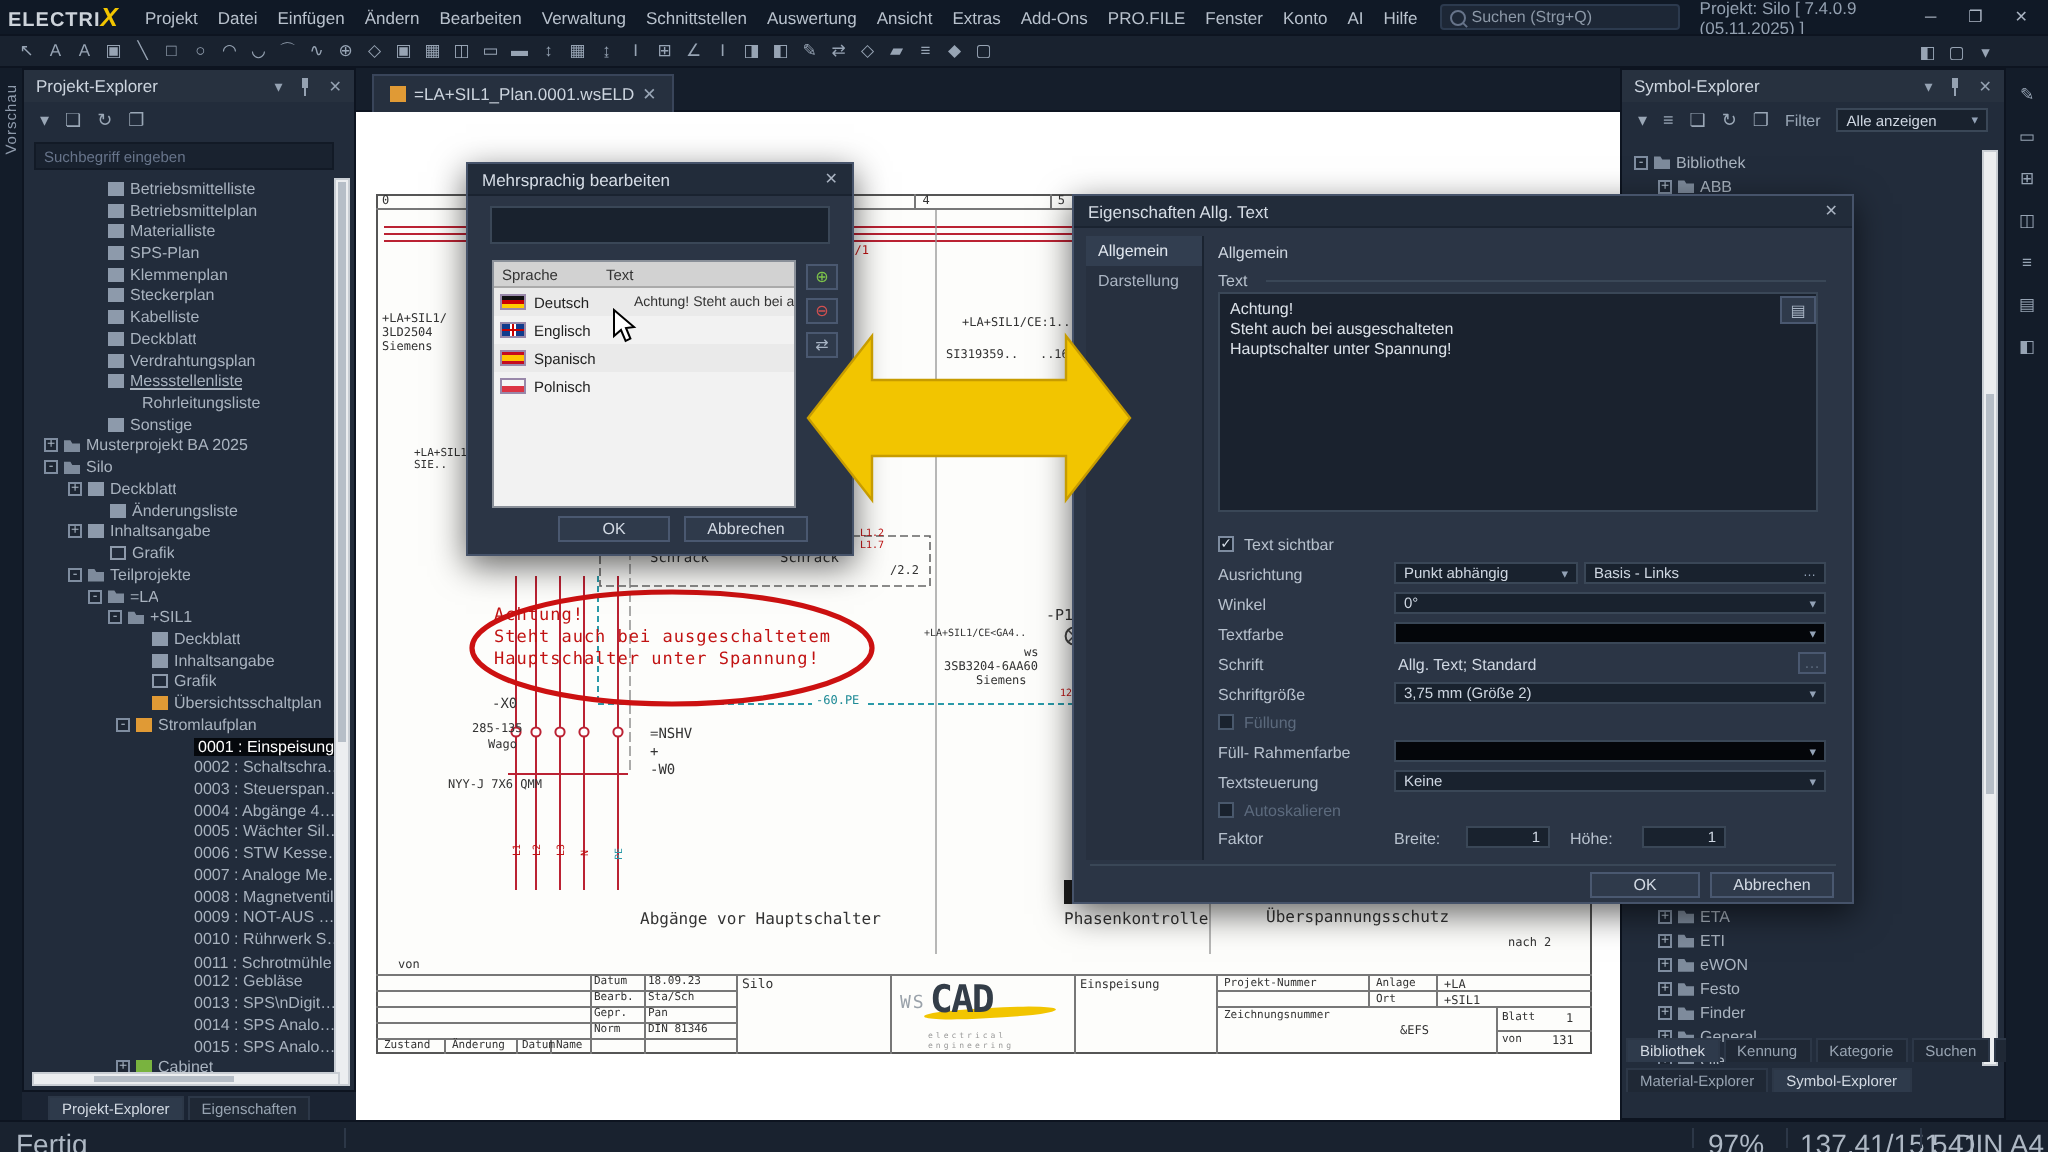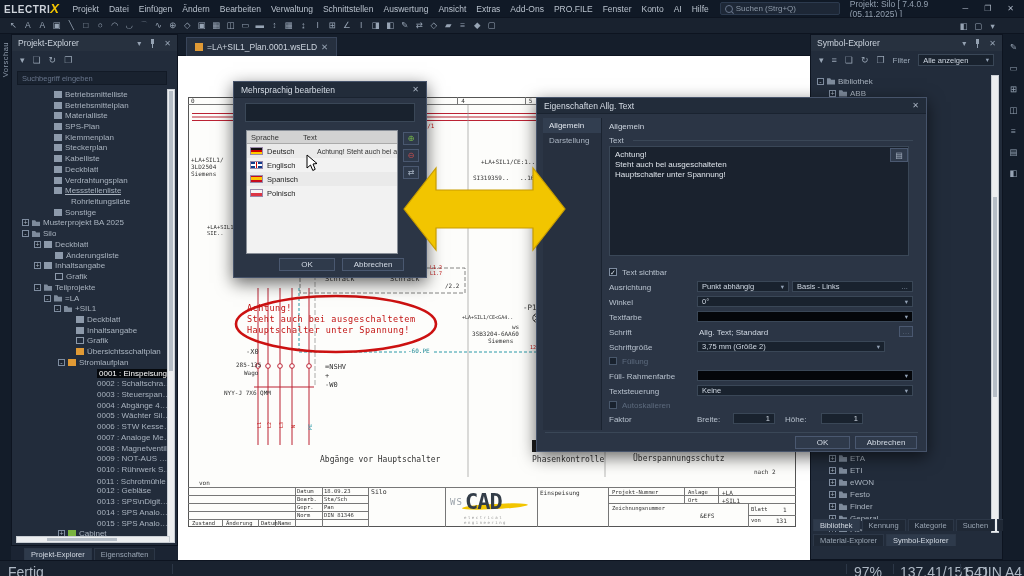--- a/index.html
+++ b/index.html
@@ -73,21 +73,21 @@
   .st{position:absolute;white-space:pre;line-height:1.18;}
   .red{color:#c11212;}
   .cyan{color:#1e8a96;}
   .tbl{position:absolute;background:#777;}
   .blackbox{position:absolute;background:#1d1d1d;}
   .wlab{position:absolute;font-size:5px;color:#c11212;transform:rotate(-90deg);transform-origin:left top;}
   
   .wlogo{position:absolute;left:270px;top:433px;width:86px;height:36px;}
   .wlogo .ws{position:absolute;left:2px;top:8px;font-size:9px;color:#9aa2aa;letter-spacing:1px;}
   .wlogo .band{position:absolute;left:14px;top:15px;width:66px;height:5px;background:#f2c500;border-radius:40%/50%;transform:rotate(-3deg);}
-  .wlogo .cad{position:absolute;left:17px;top:0px;font-size:22px;font-weight:bold;color:#333d48;letter-spacing:-1px;}
+  .wlogo .cad{position:absolute;left:17px;top:0px;font-size:19px;font-weight:bold;color:#333d48;letter-spacing:-1px;}
   .wlogo .tag{position:absolute;left:16px;top:26px;font-size:4px;color:#999;letter-spacing:1.5px;}
   
   .dlg{background:#2b3545;border:1px solid #46536a;box-shadow:0 5px 16px rgba(0,0,0,.6);color:#c4cdd8;}
   .dtitle{height:15px;background:#222c3a;display:flex;align-items:center;padding:0 7px;font-size:8.5px;
           color:#d6dde6;border-bottom:1px solid #1a2330;}
   .dclose{margin-left:auto;color:#aab4c2;font-size:8px;}
   .btn{position:absolute;height:13px;background:#2f3a4b;border:1px solid #4a5870;color:#d3dae4;font-size:8px;
        display:flex;align-items:center;justify-content:center;box-sizing:border-box;}
   .fld{position:absolute;height:11px;background:#19222e;border:1px solid #3a4757;color:#cfd7e2;font-size:7.5px;
        display:flex;align-items:center;padding:0 4px;box-sizing:border-box;white-space:nowrap;}
@@ -865,21 +865,21 @@
     <span class="flbl" style="left:72px;top:215px;">Textfarbe</span>
     <div class="fld" style="left:160px;top:213px;width:216px;background:#04060a;">
       <span class="car">▾</span>
       </div>
 
     <span class="flbl" style="left:72px;top:230px;">Schrift</span>
     <span class="flbl" style="left:162px;top:230px;color:#cfd7e2;">Allg. Text; Standard</span>
     <div class="iconbtn" style="left:362px;top:228px;width:14px;height:11px;color:#5c6a7d;">…</div>
 
     <span class="flbl" style="left:72px;top:245px;">Schriftgröße</span>
-    <div class="fld" style="left:160px;top:243px;width:188px;">
+    <div class="fld" style="left:160px;top:243px;width:216px;">
       <span>3,75 mm (Größe 2)</span>
         <span class="car">▾</span>
       </div>
 
     <span class="cbx dis" style="left:72px;top:259px;"></span>
     <span class="flbl dis" style="left:85px;top:259px;">Füllung</span>
 
     <span class="flbl" style="left:72px;top:274px;">Füll- Rahmenfarbe</span>
     <div class="fld" style="left:160px;top:272px;width:216px;background:#04060a;">
       <span class="car">▾</span>

